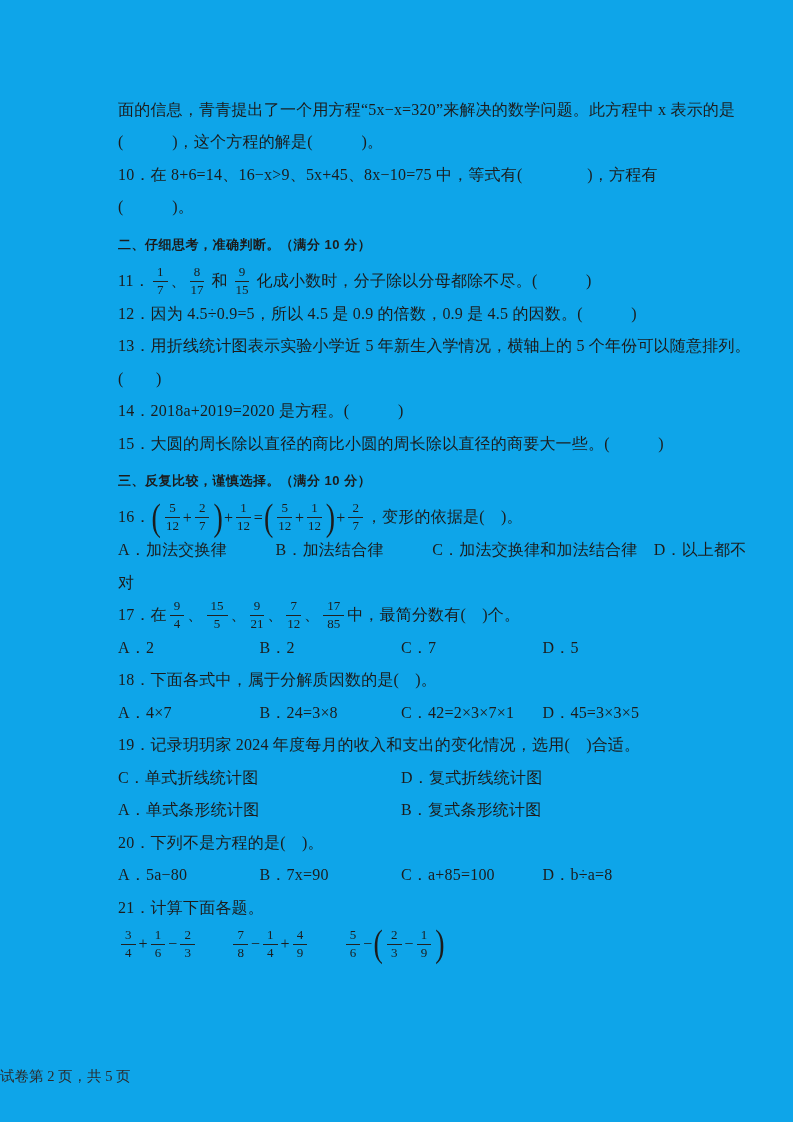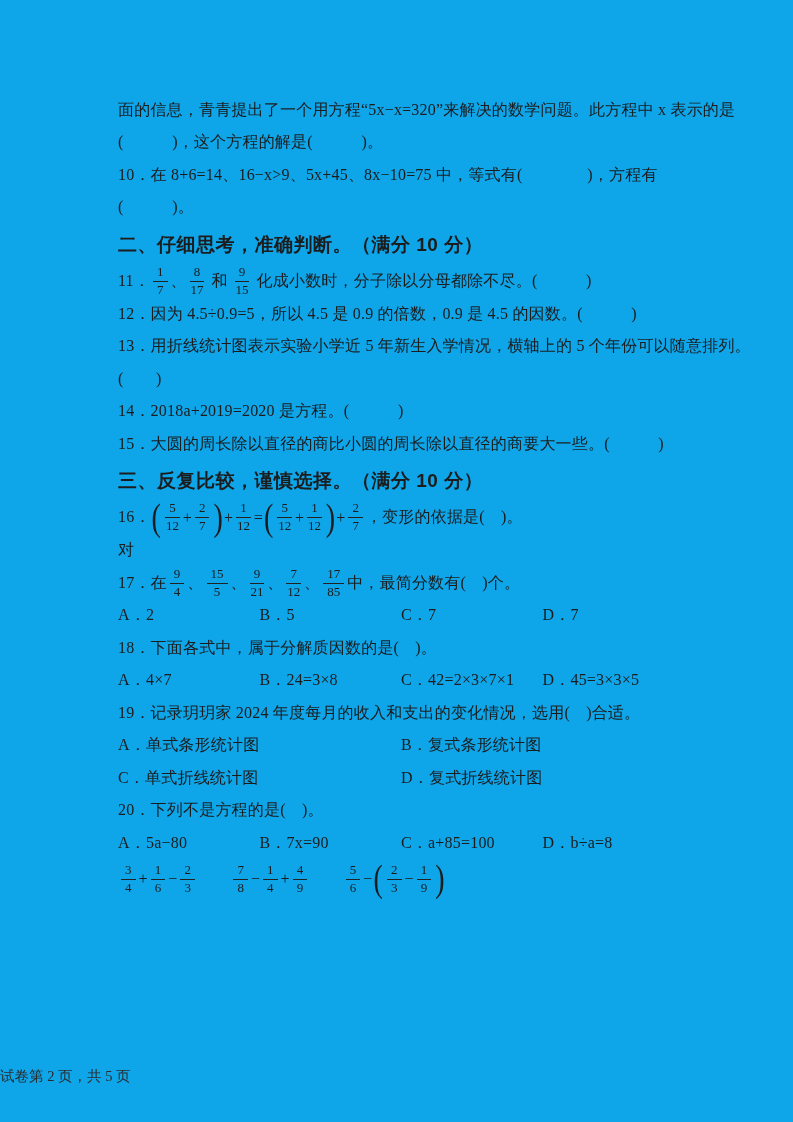--- a/index.html
+++ b/index.html
@@ -23,21 +23,21 @@
     align-items: center;
     min-height: 32.5px;
     font-size: 16px;
     letter-spacing: 0.2px;
     white-space: pre;
   }
   .line .txt { white-space: pre; }
   .line.h {
     font-family: "Liberation Sans", "DejaVu Sans", sans-serif;
     font-weight: bold;
-    font-size: 19px;
+    font-size: 13px;
     min-height: 36px;
     margin: 3px 0 2px 0;
     letter-spacing: 0.5px;
   }
   .line.math { margin: 3px 0; }
   .frac {
     display: inline-flex;
     flex-direction: column;
     align-items: center;
     font-size: 13px;
@@ -78,26 +78,28 @@
       <div class="line p"><span class="txt">(　　　)。</span></div>
       <div class="line h"><span class="txt">二、仔细思考，准确判断。（满分 10 分）</span></div>
       <div class="line p"><span class="txt">11．</span><span class="frac"><span class="num">1</span><span class="den">7</span></span><span class="txt">、</span><span class="frac"><span class="num">8</span><span class="den">17</span></span><span class="txt"> 和 </span><span class="frac"><span class="num">9</span><span class="den">15</span></span><span class="txt"> 化成小数时，分子除以分母都除不尽。(　　　)</span></div>
       <div class="line p"><span class="txt">12．因为 4.5÷0.9=5，所以 4.5 是 0.9 的倍数，0.9 是 4.5 的因数。(　　　)</span></div>
       <div class="line p"><span class="txt">13．用折线统计图表示实验小学近 5 年新生入学情况，横轴上的 5 个年份可以随意排列。</span></div>
       <div class="line p"><span class="txt">(　　)</span></div>
       <div class="line p"><span class="txt">14．2018a+2019=2020 是方程。(　　　)</span></div>
       <div class="line p"><span class="txt">15．大圆的周长除以直径的商比小圆的周长除以直径的商要大一些。(　　　)</span></div>
       <div class="line h"><span class="txt">三、反复比较，谨慎选择。（满分 10 分）</span></div>
       <div class="line p"><span class="txt">16．</span><span class="bigparen">(</span><span class="frac"><span class="num">5</span><span class="den">12</span></span><span class="txt">+</span><span class="frac"><span class="num">2</span><span class="den">7</span></span><span class="bigparen">)</span><span class="txt">+</span><span class="frac"><span class="num">1</span><span class="den">12</span></span><span class="txt">=</span><span class="bigparen">(</span><span class="frac"><span class="num">5</span><span class="den">12</span></span><span class="txt">+</span><span class="frac"><span class="num">1</span><span class="den">12</span></span><span class="bigparen">)</span><span class="txt">+</span><span class="frac"><span class="num">2</span><span class="den">7</span></span><span class="txt">，变形的依据是(　)。</span></div>
+      <div class="line p"><span class="txt">A．加法交换律　　　B．加法结合律　　　C．加法交换律和加法结合律　D．以上都不</span></div>
       <div class="line p"><span class="txt">对</span></div>
       <div class="line p"><span class="txt">17．在</span><span class="frac"><span class="num">9</span><span class="den">4</span></span><span class="txt">、</span><span class="frac"><span class="num">15</span><span class="den">5</span></span><span class="txt">、</span><span class="frac"><span class="num">9</span><span class="den">21</span></span><span class="txt">、</span><span class="frac"><span class="num">7</span><span class="den">12</span></span><span class="txt">、</span><span class="frac"><span class="num">17</span><span class="den">85</span></span><span class="txt">中，最简分数有(　)个。</span></div>
-      <div class="line opts4"><span class="opt txt">A．2</span><span class="opt txt">B．5</span><span class="opt txt">C．7</span><span class="opt txt">D．7</span></div>
+      <div class="line opts4"><span class="opt txt">A．2</span><span class="opt txt">B．2</span><span class="opt txt">C．7</span><span class="opt txt">D．5</span></div>
       <div class="line p"><span class="txt">18．下面各式中，属于分解质因数的是(　)。</span></div>
       <div class="line opts4"><span class="opt txt">A．4×7</span><span class="opt txt">B．24=3×8</span><span class="opt txt">C．42=2×3×7×1</span><span class="opt txt">D．45=3×3×5</span></div>
       <div class="line p"><span class="txt">19．记录玥玥家 2024 年度每月的收入和支出的变化情况，选用(　)合适。</span></div>
+      <div class="line opts2"><span class="opt txt">C．单式折线统计图</span><span class="opt txt">D．复式折线统计图</span></div>
       <div class="line opts2"><span class="opt txt">A．单式条形统计图</span><span class="opt txt">B．复式条形统计图</span></div>
-      <div class="line opts2"><span class="opt txt">C．单式折线统计图</span><span class="opt txt">D．复式折线统计图</span></div>
       <div class="line p"><span class="txt">20．下列不是方程的是(　)。</span></div>
       <div class="line opts4"><span class="opt txt">A．5a−80</span><span class="opt txt">B．7x=90</span><span class="opt txt">C．a+85=100</span><span class="opt txt">D．b÷a=8</span></div>
+      <div class="line p"><span class="txt">21．计算下面各题。</span></div>
       <div class="line math"><span class="frac"><span class="num">3</span><span class="den">4</span></span><span class="txt">+</span><span class="frac"><span class="num">1</span><span class="den">6</span></span><span class="txt">−</span><span class="frac"><span class="num">2</span><span class="den">3</span></span><span class="txt">　　</span><span class="frac"><span class="num">7</span><span class="den">8</span></span><span class="txt">−</span><span class="frac"><span class="num">1</span><span class="den">4</span></span><span class="txt">+</span><span class="frac"><span class="num">4</span><span class="den">9</span></span><span class="txt">　　</span><span class="frac"><span class="num">5</span><span class="den">6</span></span><span class="txt">−</span><span class="bigparen">(</span><span class="frac"><span class="num">2</span><span class="den">3</span></span><span class="txt">−</span><span class="frac"><span class="num">1</span><span class="den">9</span></span><span class="bigparen">)</span></div>
     </div>
   <div class="footer">试卷第 2 页，共 5 页</div>
 </div>
 
 </body></html>

